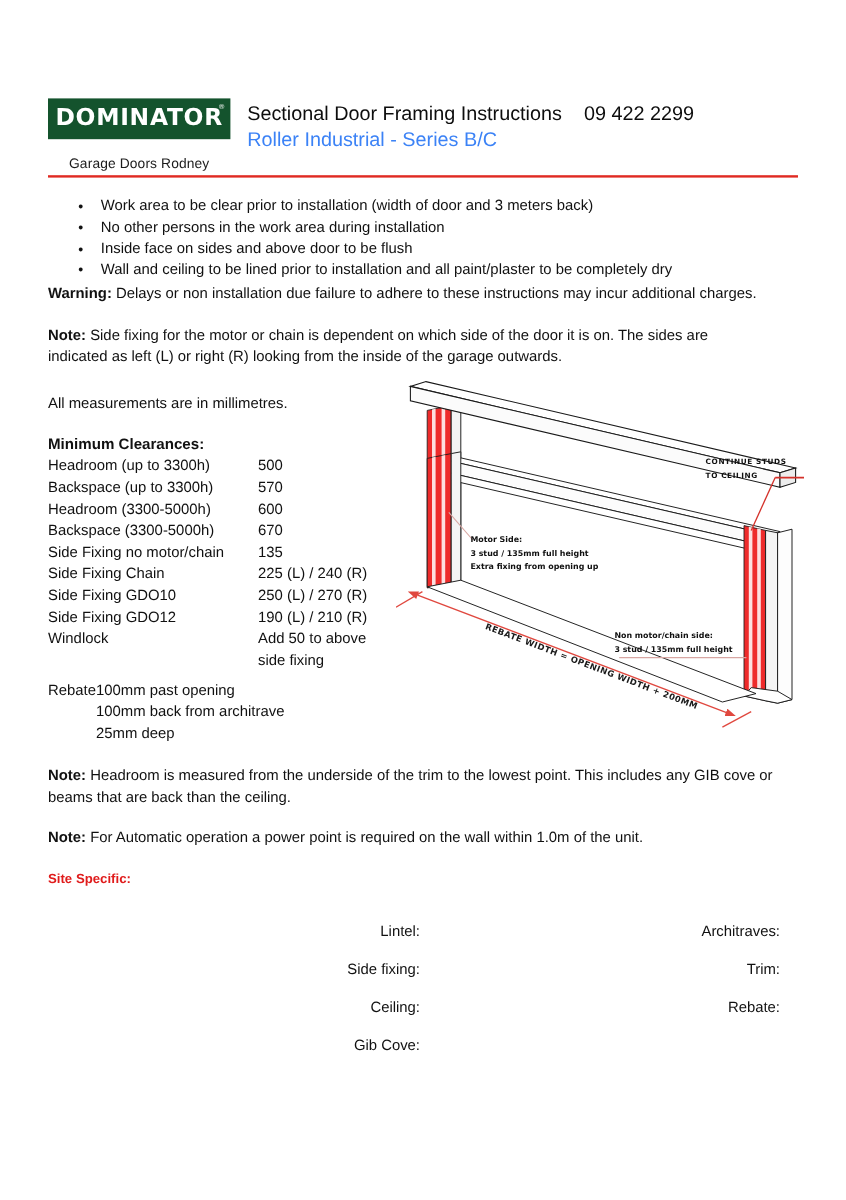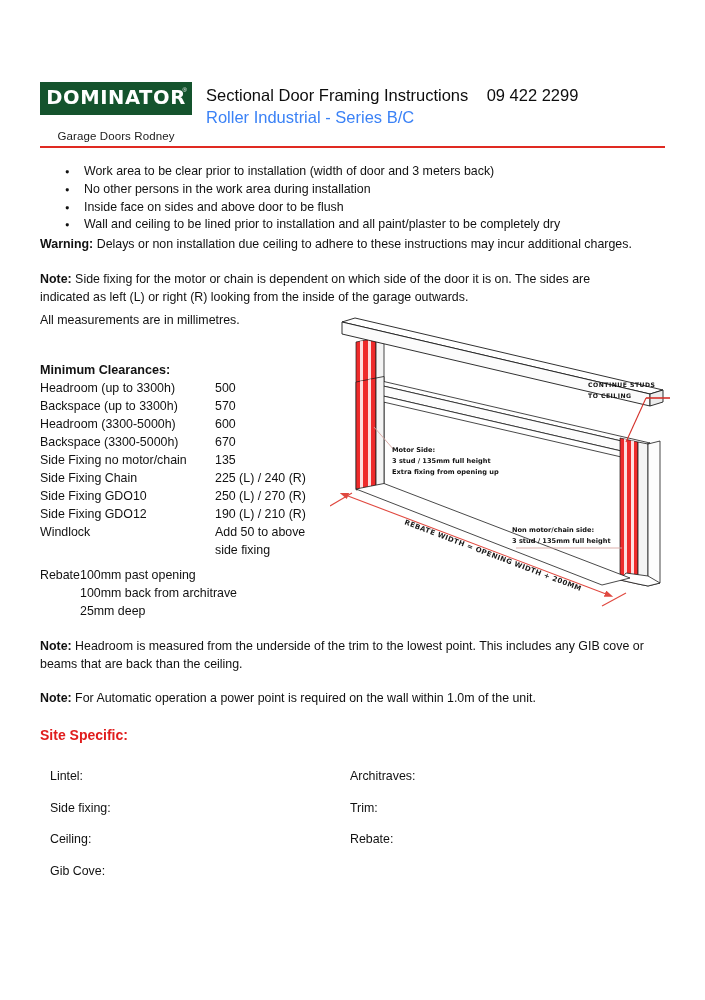--- a/index.html
+++ b/index.html
@@ -131,21 +131,21 @@
   }
   .warning b, .note b { font-weight: bold; }
 
   .note {
     position: absolute;
     font-size: 12.4px;
     line-height: 17.5px;
     color: #111111;
   }
   #note-sidefix { left: 40px; top: 271px; width: 600px; }
-  #note-units   { left: 40px; top: 312px; width: 330px; }
+  #note-units   { left: 40px; top: 328px; width: 330px; }
   #note-headroom{ left: 40px; top: 638px; width: 635px; }
   #note-power   { left: 40px; top: 690px; width: 635px; }
 
   
   .clearances {
     position: absolute;
     left: 40px;
     top: 361px;
     width: 300px;
   }
@@ -178,29 +178,30 @@
   }
   .rebate-first { display: flex; }
   .rebate-key { flex: 0 0 40px; }
   .rebate-indent { padding-left: 40px; }
 
   
   .site-specific-head {
     position: absolute;
     left: 40px;
     top: 727px;
-    font-size: 14px;
+    font-size: 11px;
     font-weight: bold;
     color: #e01c1c;
   }
   .fields {
     position: absolute;
     left: 50px;
     top: 769px;
     width: 560px;
+    text-align: right;
   }
   .field-row {
     display: flex;
     height: 31.5px;
   }
   .field-col {
     width: 300px;
     flex: 0 0 300px;
     font-size: 12.4px;
     color: #111111;
@@ -256,21 +257,21 @@
   </div>
   <div class="rule"></div>
 
   <ul class="bullets">
     <li>Work area to be clear prior to installation (width of door and 3 meters back)</li>
     <li>No other persons in the work area during installation</li>
     <li>Inside face on sides and above door to be flush</li>
     <li>Wall and ceiling to be lined prior to installation and all paint/plaster to be completely dry</li>
   </ul>
 
-  <div class="warning"><b>Warning:</b><span> Delays or non installation due ceiling to adhere to these instructions may incur additional charges.</span></div>
+  <div class="warning"><b>Warning:</b><span> Delays or non installation due failure to adhere to these instructions may incur additional charges.</span></div>
 
   <div class="note" id="note-sidefix"><b>Note:</b><span> Side fixing for the motor or chain is dependent on which side of the door it is on. The sides are indicated as left (L) or right (R) looking from the inside of the garage outwards.</span></div>
 
   <div class="note" id="note-units">All measurements are in millimetres.</div>
 
   <div class="clearances">
     <div class="clear-title">Minimum Clearances:</div>
 
     <div class="clear-row">
       <div class="clear-label">Headroom (up to 3300h)</div>

